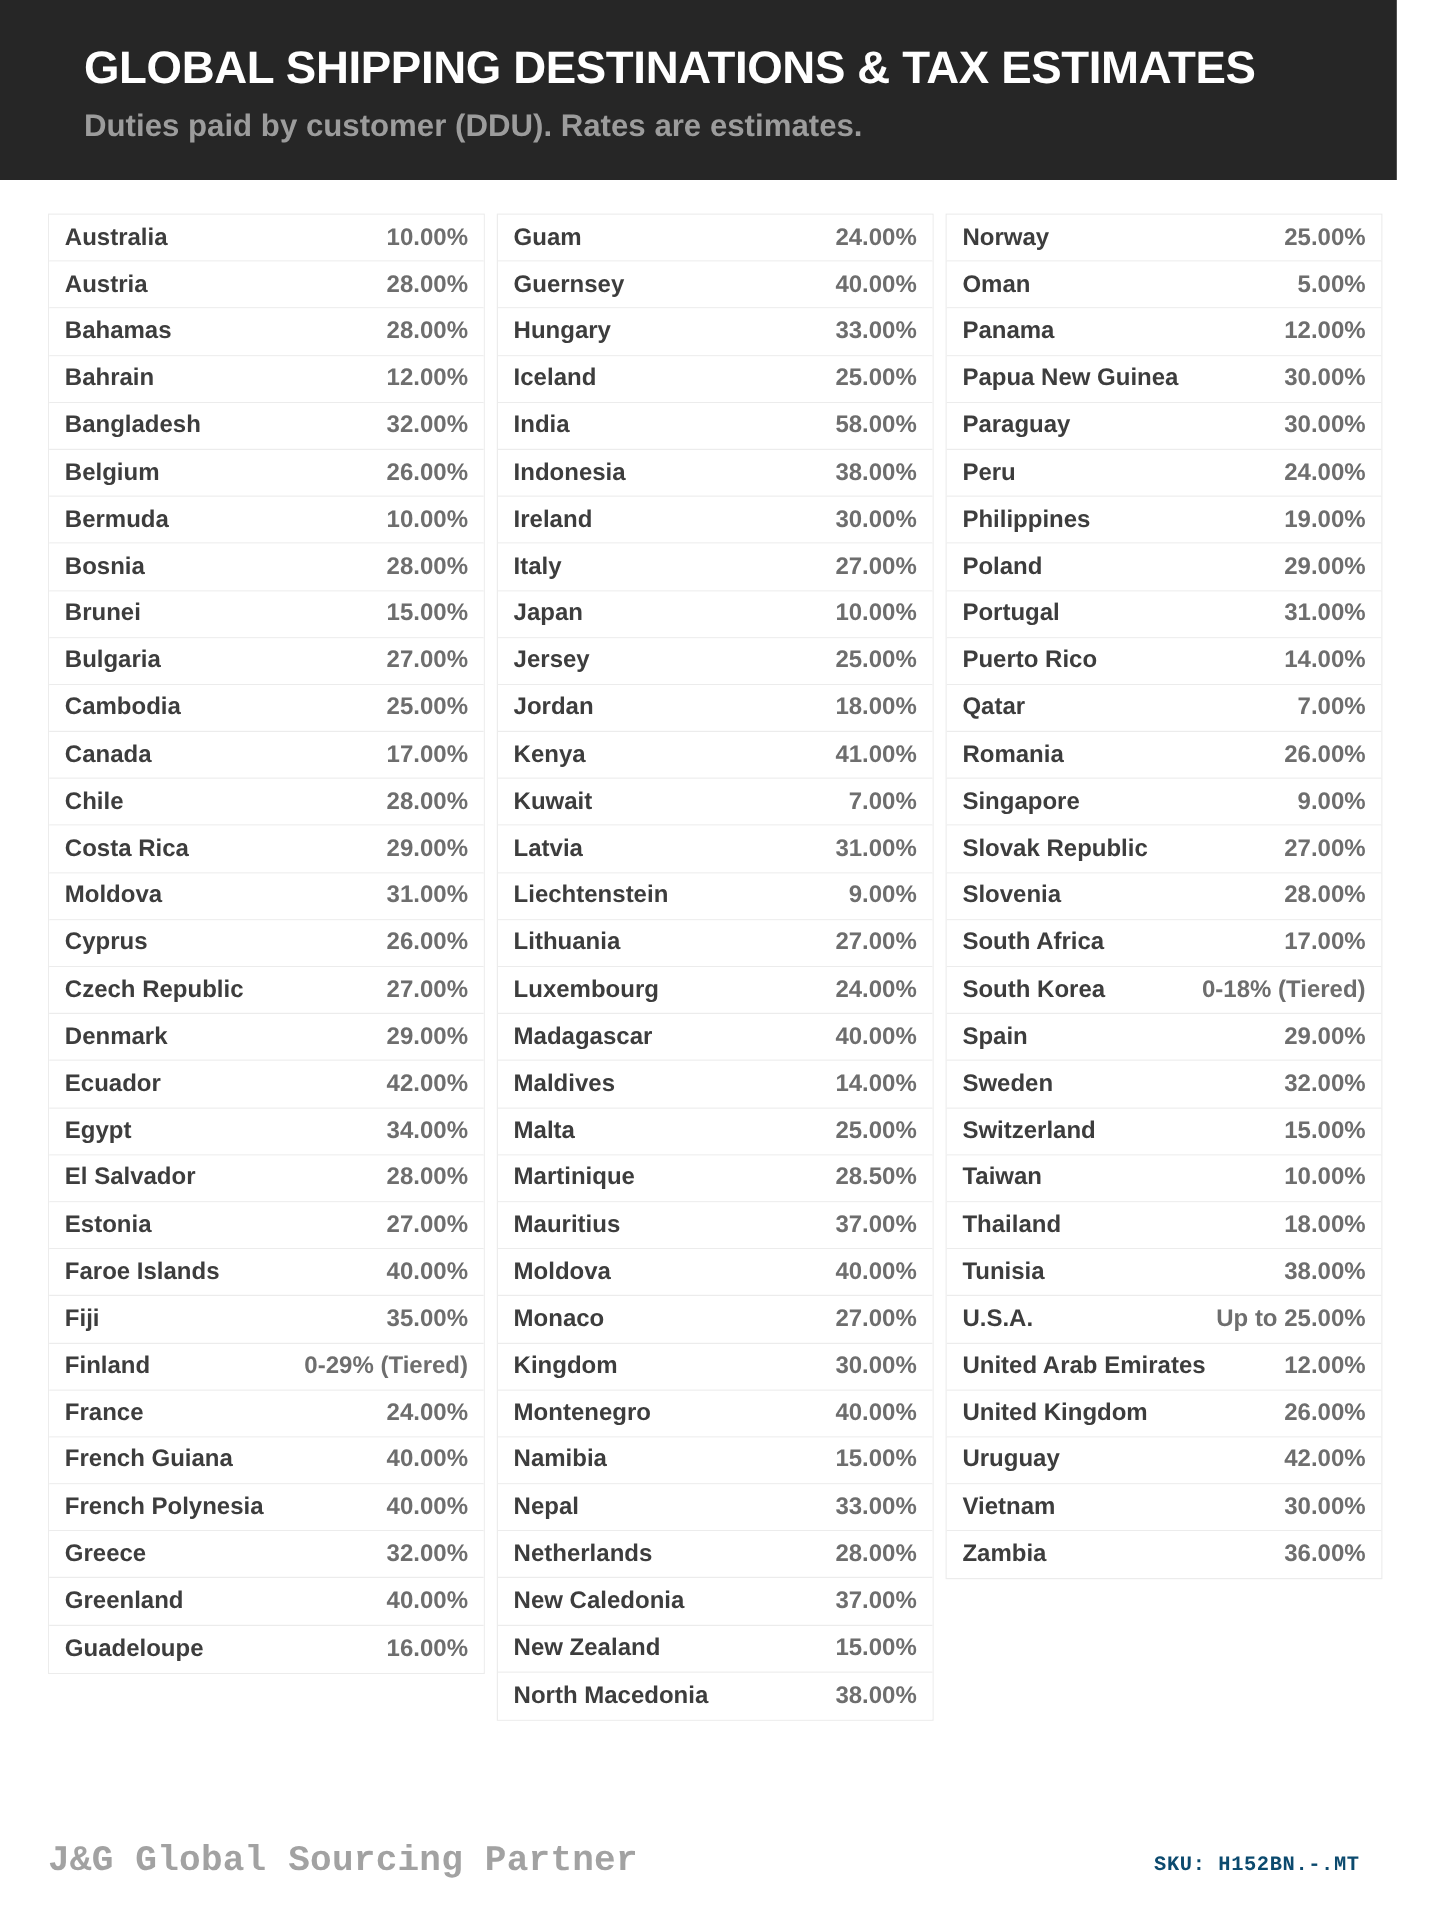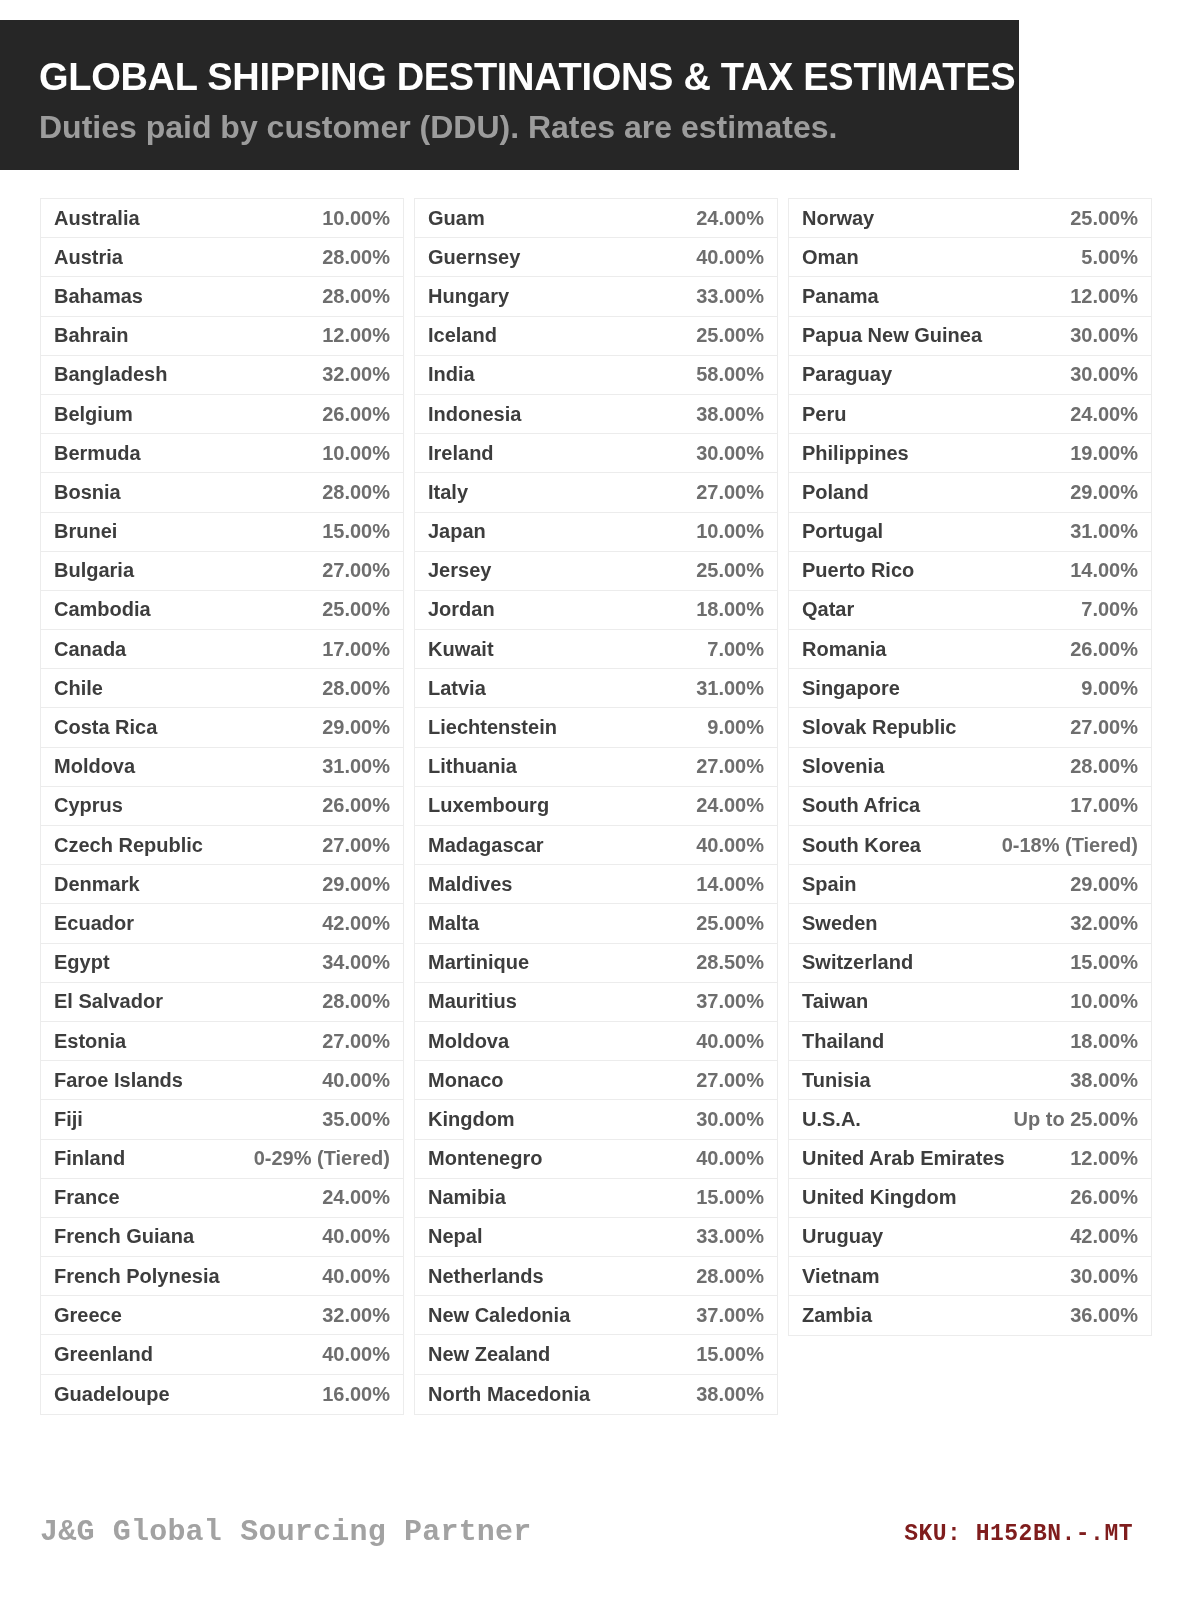--- a/index.html
+++ b/index.html
@@ -6,35 +6,34 @@
   html, body {
     width: 1200px;
     background: #ffffff;
     font-family: "Liberation Sans", sans-serif;
   }
   body { height: 1600px; overflow: hidden; }
 
   
   .header {
     background: #262626;
-    width: 1019px;
+    width: 1164px;
     height: 150px;
-    padding: 36px 50px 0 39px;
-    margin-top: 20px;
+    padding: 36px 50px 0 70px;
   }
   .header-title {
     color: #ffffff;
     font-size: 38px;
     font-weight: 800;
     letter-spacing: -0.3px;
     white-space: nowrap;
   }
   .header-subtitle {
     color: #9c9c9c;
-    font-size: 32px;
+    font-size: 26px;
     font-weight: 700;
     margin-top: 10px;
     white-space: nowrap;
   }
 
   
   .table-wrap {
     display: flex;
     align-items: flex-start;
     gap: 10px;
@@ -77,22 +76,22 @@
     margin-top: 100px;
     font-family: Liberation Mono, monospace;
   }
   .brand-name {
     color: #a2a2a2;
     font-size: 30px;
     font-weight: 700;
     letter-spacing: 0.2px;
   }
   .sku-label {
-    color: #7f1d1d;
-    font-size: 23px;
+    color: #0c4a6e;
+    font-size: 17px;
     font-weight: 700;
     letter-spacing: 0.5px;
   }
 </style>
 </head>
 <body>
 
 <div class="header">
   <div class="header-title">GLOBAL SHIPPING DESTINATIONS &amp; TAX ESTIMATES</div>
   <div class="header-subtitle">Duties paid by customer (DDU). Rates are estimates.</div>
@@ -264,20 +263,24 @@
       </div>
       <div class="rate-row">
         <span class="country-name">Jersey</span>
         <span class="tax-rate">25.00%</span>
       </div>
       <div class="rate-row">
         <span class="country-name">Jordan</span>
         <span class="tax-rate">18.00%</span>
       </div>
       <div class="rate-row">
+        <span class="country-name">Kenya</span>
+        <span class="tax-rate">41.00%</span>
+      </div>
+      <div class="rate-row">
         <span class="country-name">Kuwait</span>
         <span class="tax-rate">7.00%</span>
       </div>
       <div class="rate-row">
         <span class="country-name">Latvia</span>
         <span class="tax-rate">31.00%</span>
       </div>
       <div class="rate-row">
         <span class="country-name">Liechtenstein</span>
         <span class="tax-rate">9.00%</span>

